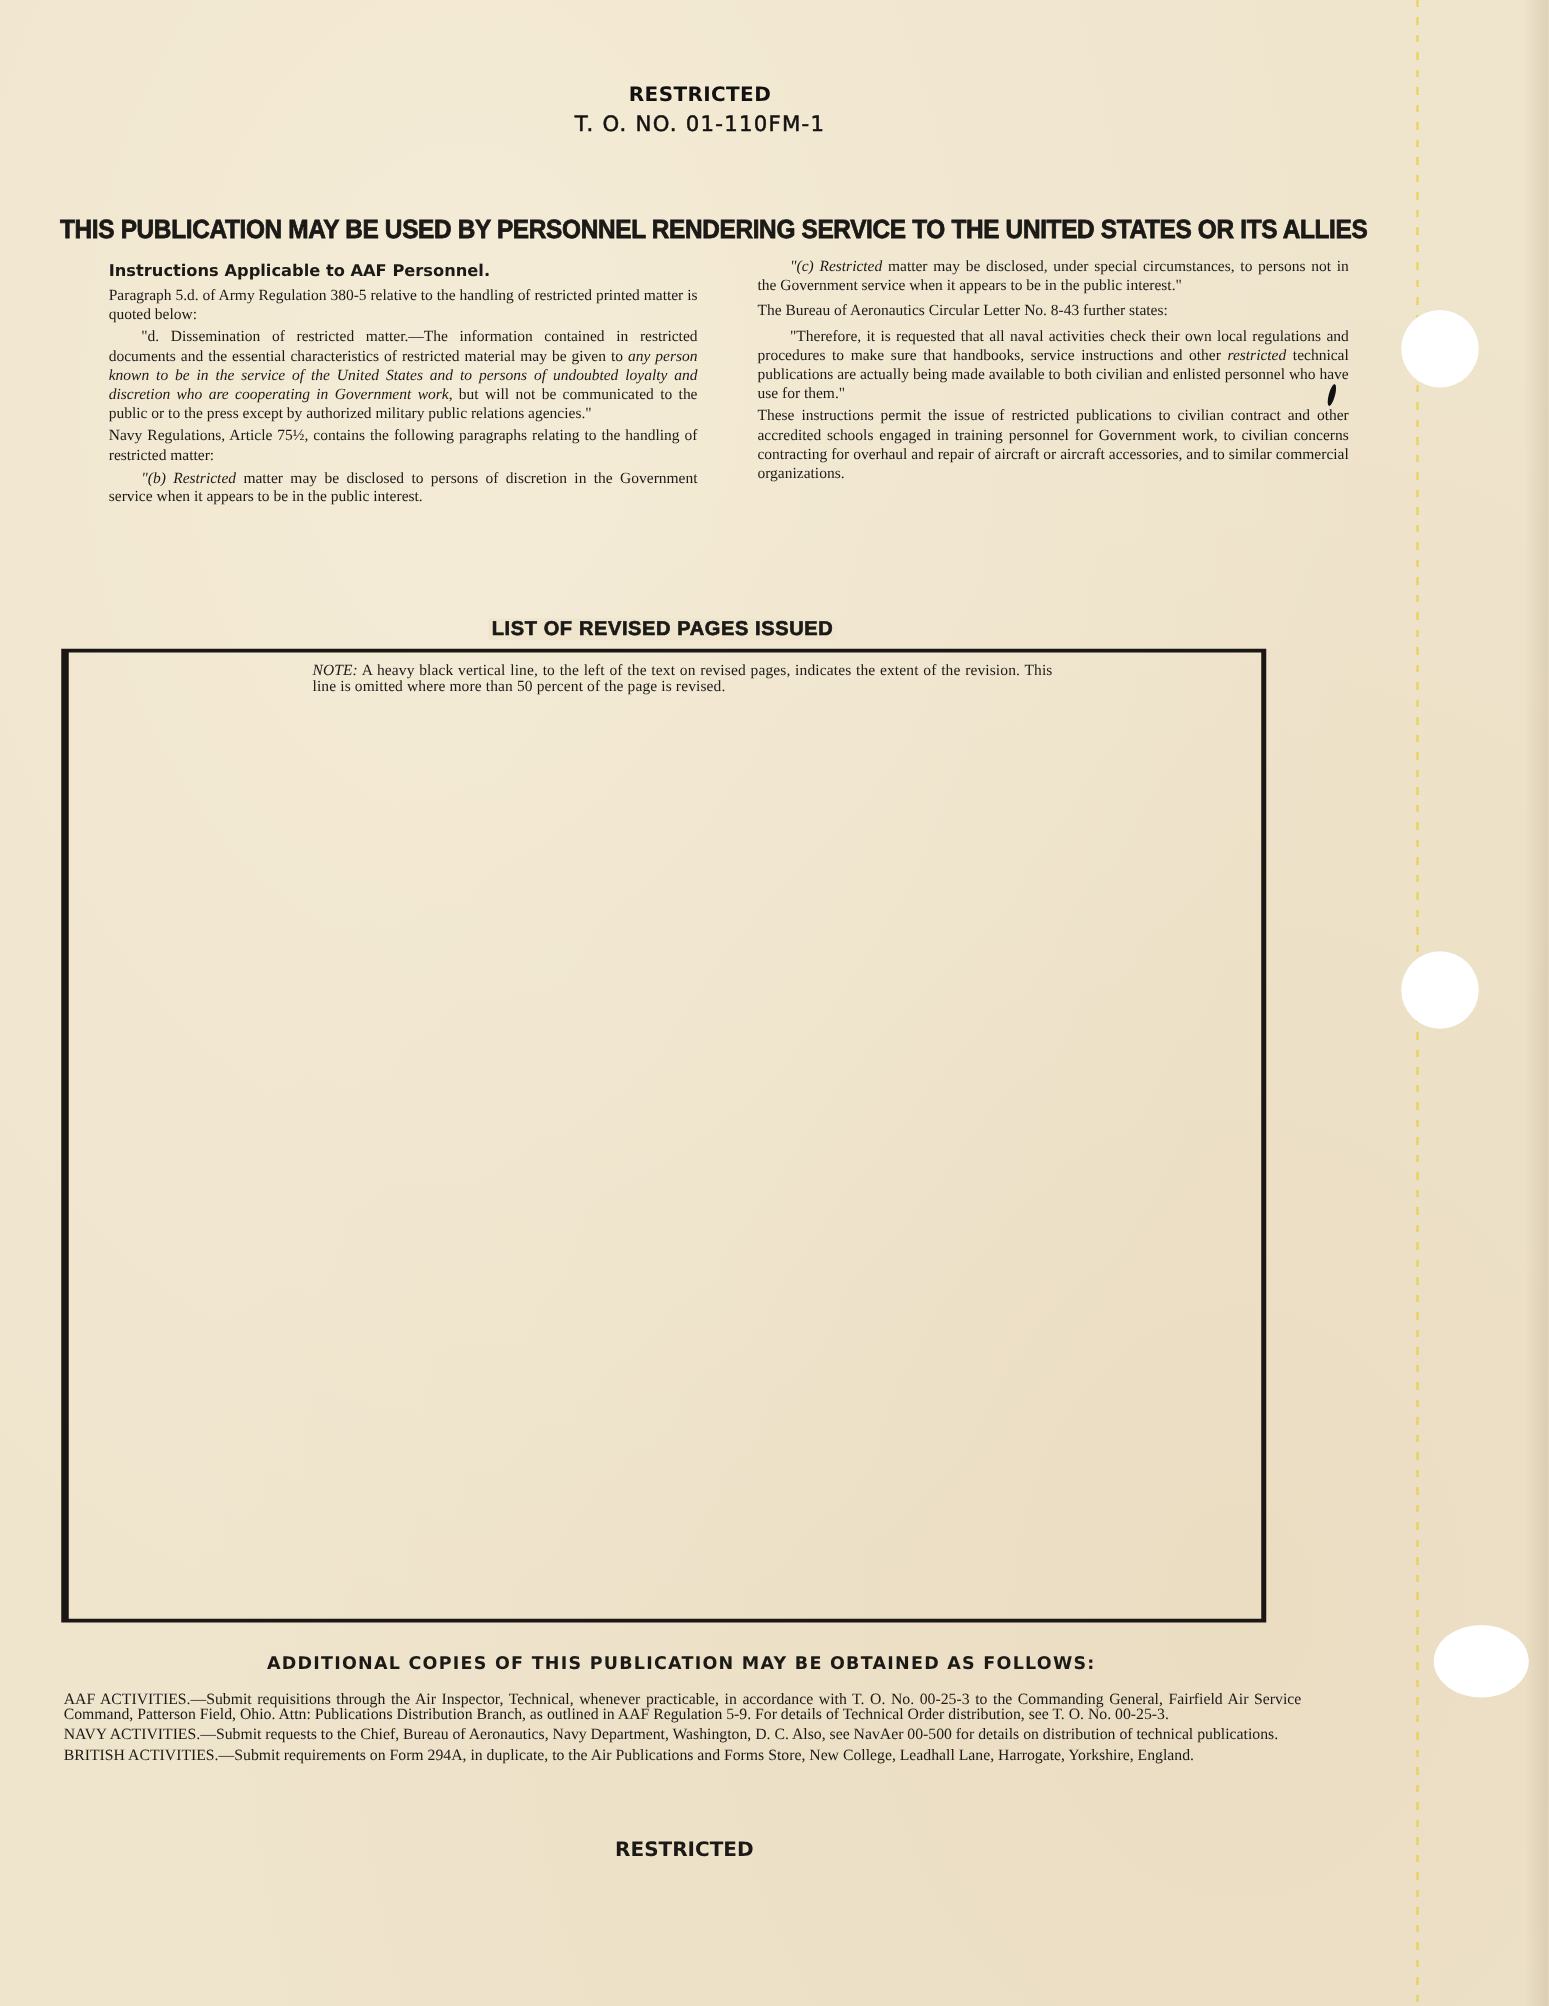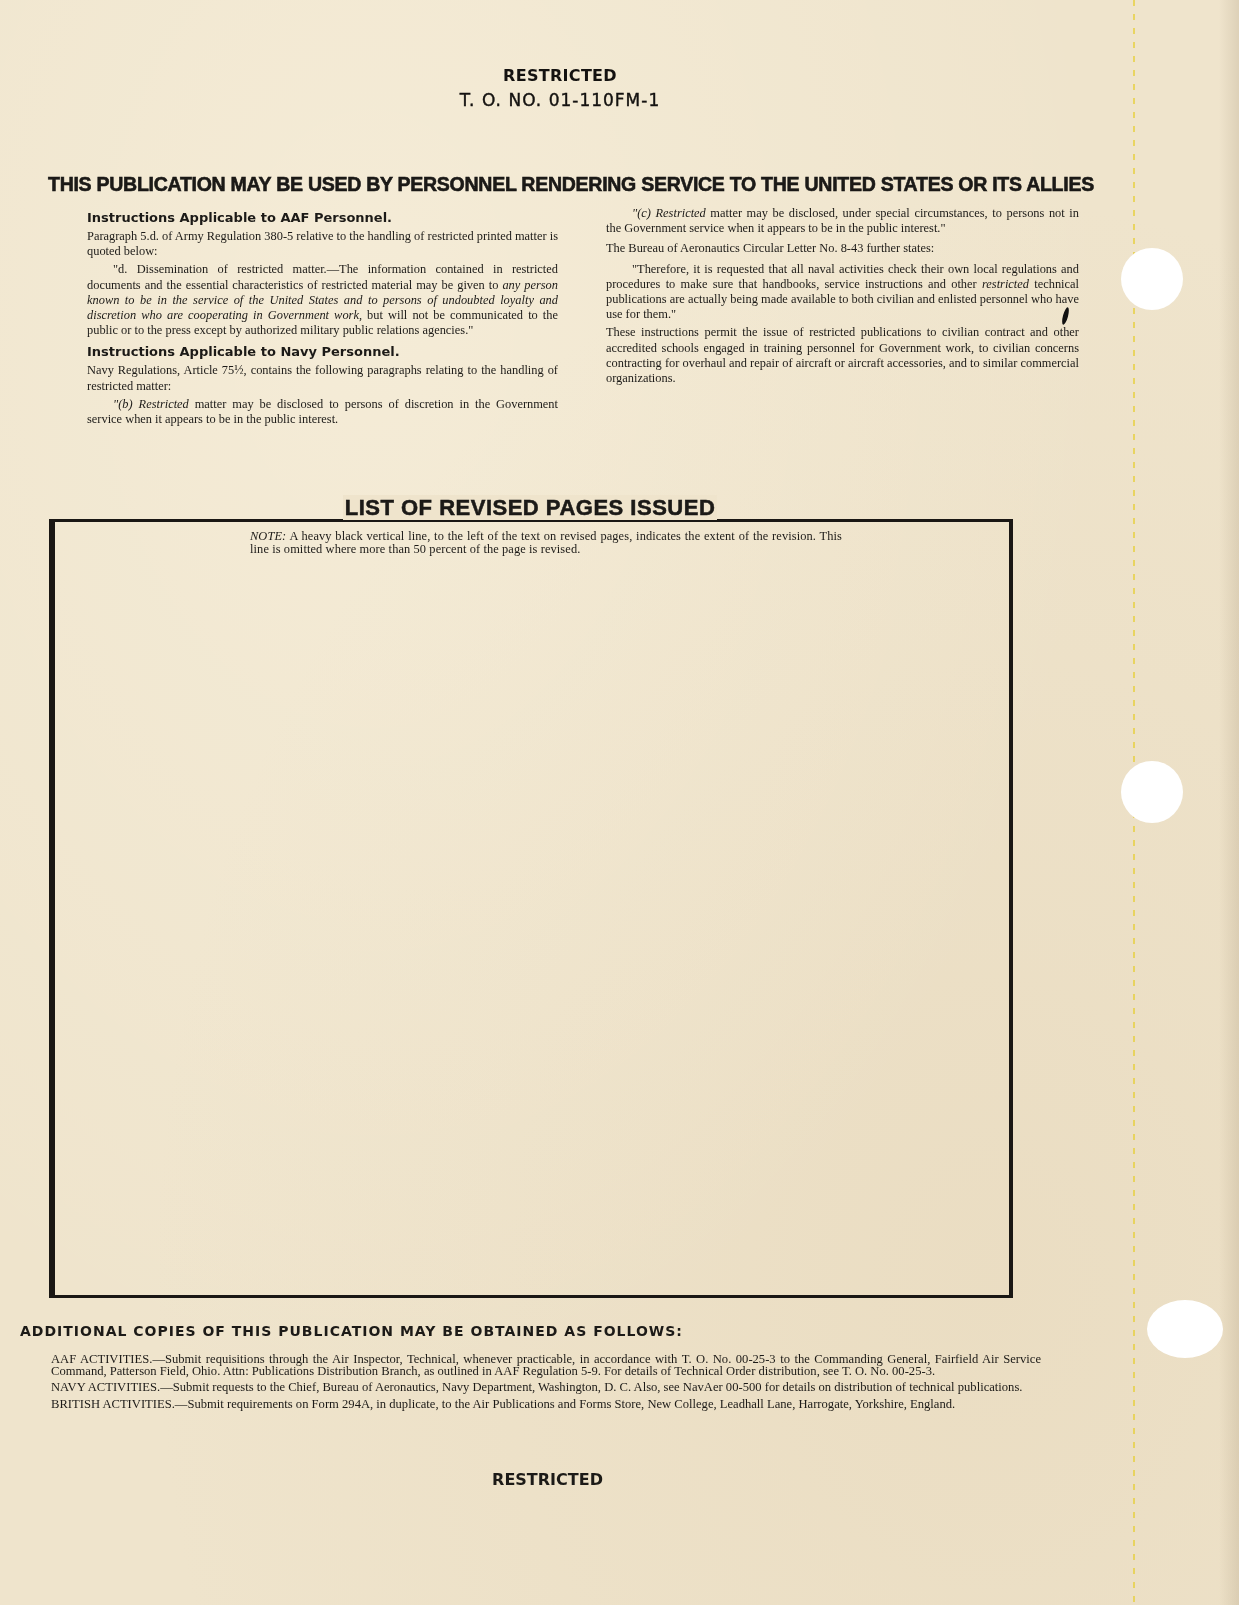--- a/index.html
+++ b/index.html
@@ -59,31 +59,31 @@
     .revised-frame {
       position: absolute; left: 49px; top: 519px; width: 954px; height: 773px;
       border-top: 3px solid #1a1714; border-right: 4px solid #1a1714;
       border-bottom: 3px solid #1a1714; border-left: 6px solid #1a1714;
     }
     .revised-title {
       position: absolute; top: 495px; left: 0; width: 1060px; text-align: center;
     }
     .revised-title span {
       background: #efe4cc; padding: 0 2px;
-      font-family: "Liberation Sans", sans-serif; font-weight: bold; font-size: 22px;
+      font-family: "Liberation Sans", sans-serif; font-weight: bold; font-size: 16px;
       letter-spacing: 0.5px; -webkit-text-stroke: 0.5px #111;
     }
     .revised-note {
       position: absolute; top: 530px; left: 250px; width: 592px;
       font-size: 12.4px; line-height: 12.5px; text-align: justify; letter-spacing: 0.1px;
     }
 
     .copies-title {
-      position: absolute; top: 1323px; left: 0; width: 1090px; text-align: left;
-      font-family: "DejaVu Sans", sans-serif; font-weight: bold; font-size: 14px; letter-spacing: 1px; padding-left: 20px;
+      position: absolute; top: 1323px; left: 0; width: 1090px; text-align: center;
+      font-family: "DejaVu Sans", sans-serif; font-weight: bold; font-size: 14px; letter-spacing: 1px;
     }
     .copies-body {
       position: absolute; top: 1354px; left: 51px; width: 990px;
       font-size: 12.6px; line-height: 11.5px; text-align: justify;
     }
     .copies-body p { margin: 0 0 5px 0; }
 
     .footer-restricted {
       position: absolute; top: 1470px; left: 0; width: 1095px; text-align: center;
       font-family: "DejaVu Sans", sans-serif; font-weight: bold; font-size: 16px;
@@ -106,21 +106,20 @@
 
 <div class="hdr hdr-restricted">RESTRICTED</div>
 <div class="hdr hdr-to">T. O. NO. 01-110FM-1</div>
 
 <div class="banner">THIS PUBLICATION MAY BE USED BY PERSONNEL RENDERING SERVICE TO THE UNITED STATES OR ITS ALLIES</div>
 
 <div class="col col-left">
   <div class="subhead">Instructions Applicable to AAF Personnel.</div>
   <p class="para">Paragraph 5.d. of Army Regulation 380-5 relative to the handling of restricted printed matter is quoted below:</p>
   <p class="para indent"><span>"d. Dissemination of restricted matter.—The information contained in restricted documents and the essential characteristics of restricted material may be given to </span><i>any person known to be in the service of the United States and to persons of undoubted loyalty and discretion who are cooperating in Government work</i><span>, but will not be communicated to the public or to the press except by authorized military public relations agencies."</span></p>
-  <div class="subhead gap">Instructions Applicable to Navy Personnel.</div>
   <p class="para">Navy Regulations, Article 75½, contains the following paragraphs relating to the handling of restricted matter:</p>
   <p class="para indent"><i>"(b) </i><i>Restricted</i><span> matter may be disclosed to persons of discretion in the Government service when it appears to be in the public interest.</span></p>
 </div>
 
 <div class="col col-right">
   <p class="para indent"><i>"(c) </i><i>Restricted</i><span> matter may be disclosed, under special circumstances, to persons not in the Government service when it appears to be in the public interest."</span></p>
   <p class="para gap">The Bureau of Aeronautics Circular Letter No. 8-43 further states:</p>
   <p class="para indent gap"><span>"Therefore, it is requested that all naval activities check their own local regulations and procedures to make sure that handbooks, service instructions and other </span><i>restricted</i><span> technical publications are actually being made available to both civilian and enlisted personnel who have use for them."</span></p>
   <p class="para">These instructions permit the issue of restricted publications to civilian contract and other accredited schools engaged in training personnel for Government work, to civilian concerns contracting for overhaul and repair of aircraft or aircraft accessories, and to similar commercial organizations.</p>
 </div>

